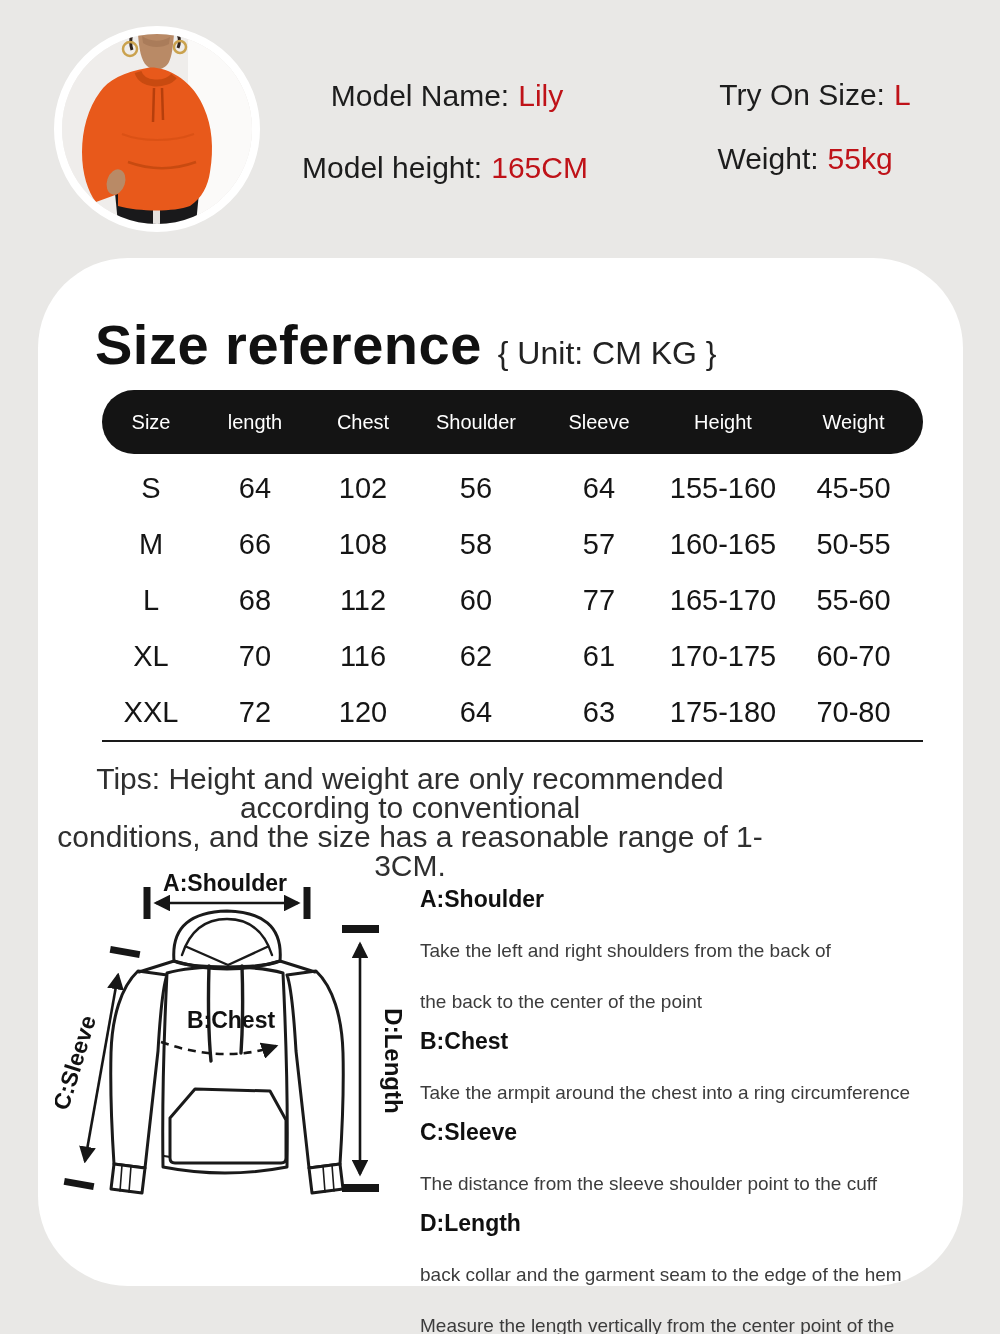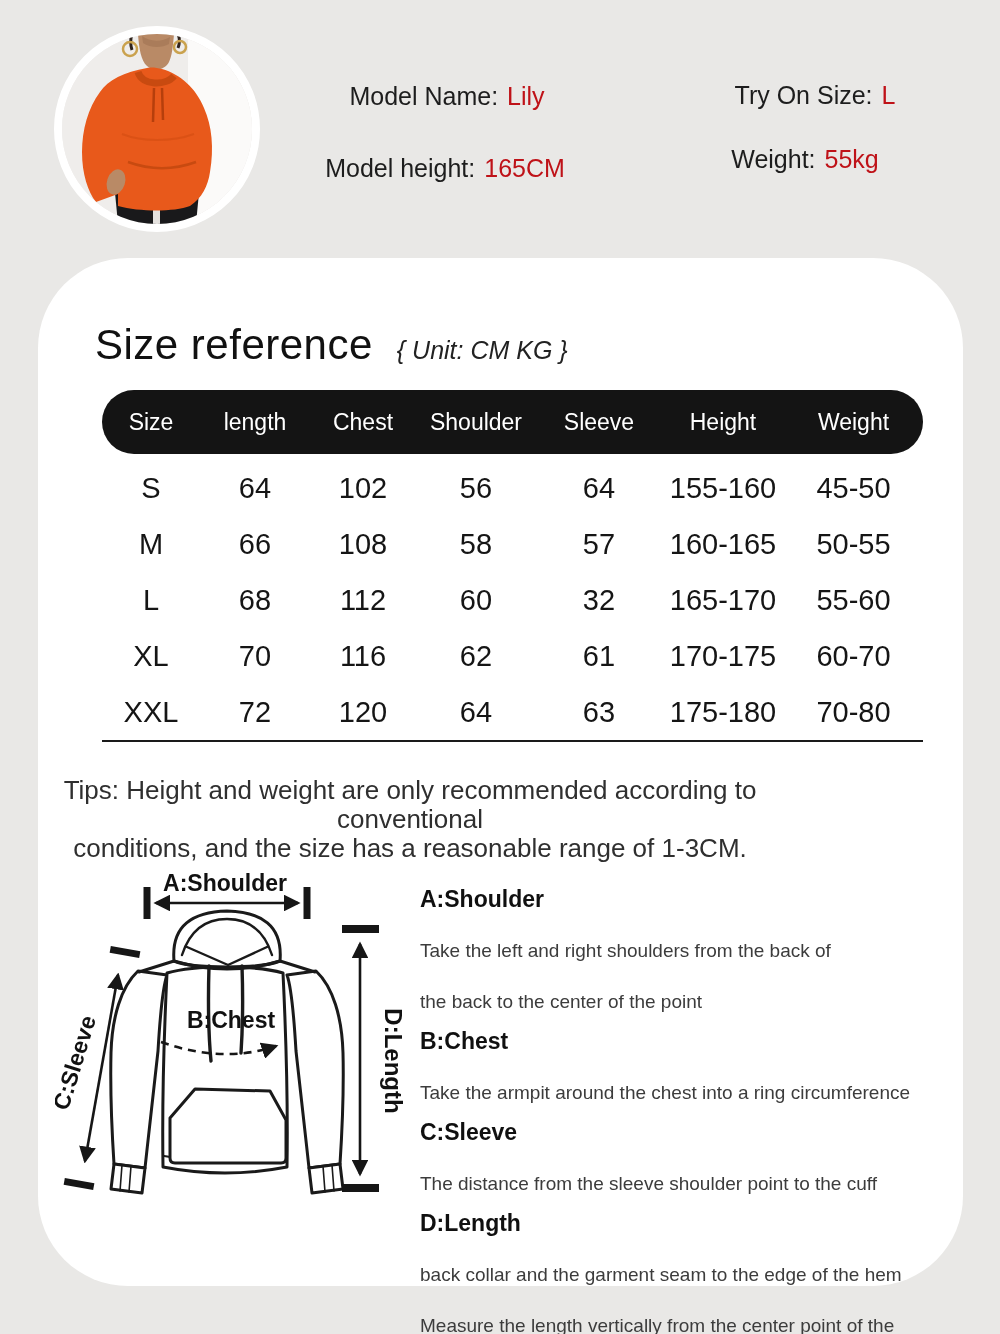--- a/index.html
+++ b/index.html
@@ -11,47 +11,47 @@
     color:var(--ink,#1d1d1d);
   }
   .photo{
     position:absolute;left:54px;top:26px;width:206px;height:206px;
     border-radius:50%;border:8px solid #ffffff;box-sizing:border-box;
     overflow:hidden;background:#efedeb;
   }
   .photo svg{display:block;width:100%;height:100%;}
   .info{
     position:absolute;transform:translate(-50%,-50%);
-    font-size:25px;white-space:nowrap;color:var(--ink,#1d1d1d);
+    font-size:30px;white-space:nowrap;color:var(--ink,#1d1d1d);
   }
   .info .val{color:var(--accent,#bf1218);margin-left:9px;}
   #info-name{left:447px;top:96px;}
   #info-size{left:815px;top:95px;}
   #info-height{left:445px;top:158px;margin-top:10px;}
   #info-weight{left:805px;top:159px;}
 
   .card{
     position:absolute;left:38px;top:258px;width:925px;height:1028px;
     background:var(--card-bg,#ffffff);border-radius:90px;
   }
   .title-row{position:absolute;left:57px;top:63px;line-height:48px;white-space:nowrap;}
-  .title-row .title{font-size:42px;font-weight:normal;color:#111;letter-spacing:0.5px;}
-  .title-row .unit{font-size:25px;color:#222;margin-left:24px;font-style:italic;}
+  .title-row .title{font-size:56px;font-weight:bold;color:#111;letter-spacing:0.5px;}
+  .title-row .unit{font-size:32px;color:#222;margin-left:16px;}
 
   .grid7{display:grid;grid-template-columns:98px 110px 106px 120px 126px 122px 139px;align-items:center;text-align:center;}
   .t-head{
     position:absolute;left:64px;top:132px;width:821px;height:64px;
-    background:var(--pill-bg,#141414);border-radius:33px;color:#fff;font-size:23px;
+    background:var(--pill-bg,#141414);border-radius:33px;color:#fff;font-size:20px;
   }
   .t-body{position:absolute;left:64px;top:202px;width:821px;}
   .t-row{height:56px;font-size:29px;color:#151515;}
   .rule{position:absolute;left:64px;top:482px;width:821px;border-top:2px solid #1a1a1a;}
   .tips{
-    position:absolute;left:0;top:518px;width:744px;text-align:center;
-    font-size:26px;line-height:29px;color:#2f2f2f;
+    position:absolute;left:0;top:506px;width:744px;text-align:center;
+    font-size:30px;line-height:29px;color:#2f2f2f;
   }
   .diagram{position:absolute;left:17px;top:607px;width:360px;height:350px;}
   .diagram text{font-family:"Liberation Sans","DejaVu Sans",sans-serif;font-weight:bold;fill:#111;}
   .descs{position:absolute;left:382px;top:628px;width:545px;}
   .desc-block{margin-bottom:14px;}
   .desc-title{font-size:23px;font-weight:bold;color:#101010;line-height:26px;}
   .desc-line{font-size:19px;color:var(--muted-text,#3c3c3c);line-height:25px;white-space:nowrap;margin-top:26px;}
 </style>
 </head>
 <body>
@@ -127,21 +127,21 @@
           <div>58</div>
           <div>57</div>
           <div>160-165</div>
           <div>50-55</div>
         </div>
         <div class="t-row grid7">
           <div>L</div>
           <div>68</div>
           <div>112</div>
           <div>60</div>
-          <div>32</div>
+          <div>77</div>
           <div>165-170</div>
           <div>55-60</div>
         </div>
         <div class="t-row grid7">
           <div>XL</div>
           <div>70</div>
           <div>116</div>
           <div>62</div>
           <div>61</div>
           <div>170-175</div>

